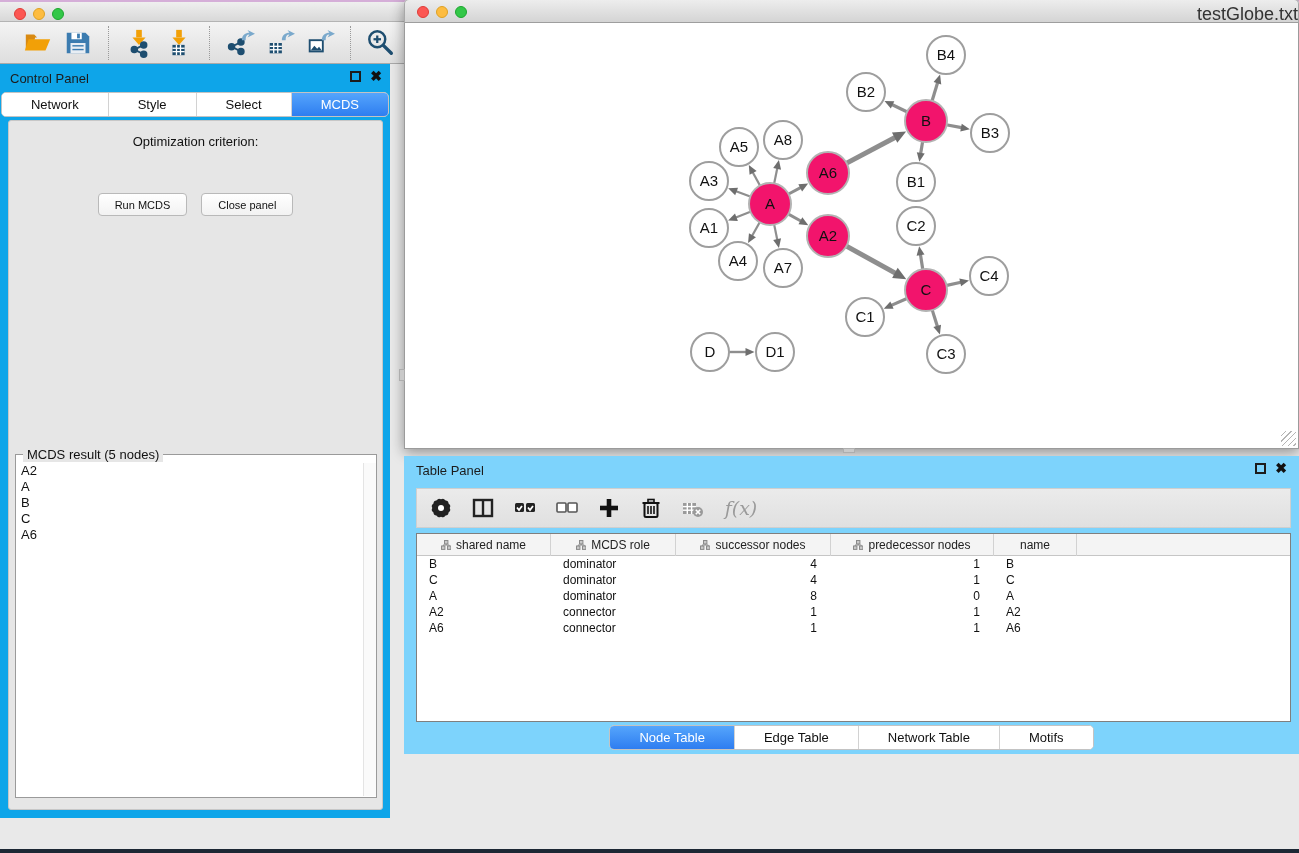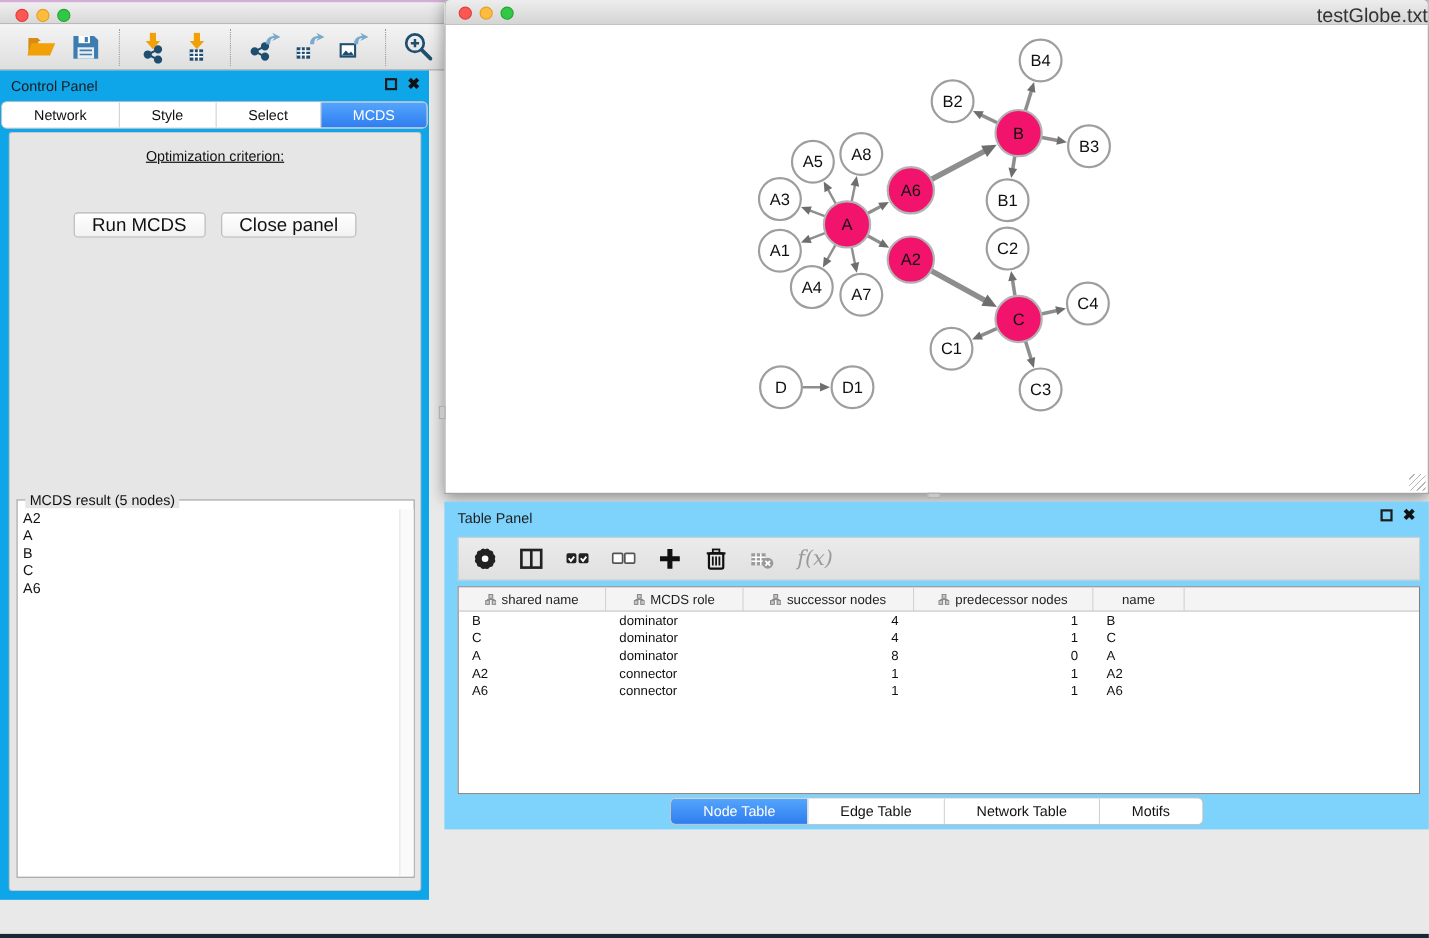--- a/index.html
+++ b/index.html
@@ -46,38 +46,38 @@
 
   .seg-tabs { display:flex; justify-content:center; }
   .seg { display:inline-flex; border:1px solid #C3C3C3; border-radius:5px; overflow:hidden;
     background:#fff; }
   .seg .tab { padding:4px 29px; font-size:13px; color:#111; background:#fff;
     border-left:1px solid #D2D2D2; cursor:default; }
   .seg .tab:first-child { border-left:none; }
   .seg .tab.active { background:linear-gradient(#55A5FC,#2E7DF0); color:#fff; }
 
   .cp-content { position:absolute; left:8px; top:56px; width:375px; height:690px;
-    background:#E6E6E6; border:1px solid #C7C7C7; border-radius:3px;text-decoration:underline; }
+    background:#E6E6E6; border:1px solid #C7C7C7; border-radius:3px; }
   .opt-label { text-align:center; margin-top:13px; font-size:13px; color:#111; }
   .combo { position:absolute; left:34px; top:36px; width:314px; height:24px;
     background:#fff; border:1px solid #B5B5B5; border-radius:4px;
     display:flex; align-items:center; }
   .combo .combo-text { flex:1; font-size:13px; color:#111; padding-left:8px;
     white-space:nowrap; overflow:hidden; }
   .combo .stepper { width:19px; height:20px; margin-right:2px; border-radius:3px;
     background:linear-gradient(#6FB1FF,#2E7DF0); display:flex; flex-direction:column;
     align-items:center; justify-content:center; gap:1px; }
   .stepper .chev { width:0; height:0; border-left:4px solid transparent;
     border-right:4px solid transparent; }
   .chev.up { border-bottom:5px solid #fff; }
   .chev.down { border-top:5px solid #fff; }
   .btn-row { position:absolute; left:0; top:72px; width:100%; display:flex;
     justify-content:center; gap:14px; }
   .pushbtn { height:23px; padding:0 16px; background:linear-gradient(#FFFFFF,#F2F2F2);
-    border:1px solid #B9B9B9; border-radius:4px; font-size:17px; color:#111;
+    border:1px solid #B9B9B9; border-radius:4px; font-size:11px; color:#111;
     font-family:"Liberation Sans",sans-serif; }
 
   .result-box { position:absolute; left:6px; top:333px; width:362px; height:344px;
     border:1px solid #9A9A9A; background:#fff; }
   .result-legend { position:absolute; left:7px; top:-8px; background:#E6E6E6;
     padding:0 4px; font-size:13px; color:#111; }
   .result-list { position:absolute; left:1px; top:8px; right:14px; bottom:1px;
     background:#fff; overflow:hidden; }
   .result-item { font-size:13px; color:#111; padding-left:4px; line-height:16px; }
   .result-scroll { position:absolute; right:0; top:8px; bottom:1px; width:13px;

